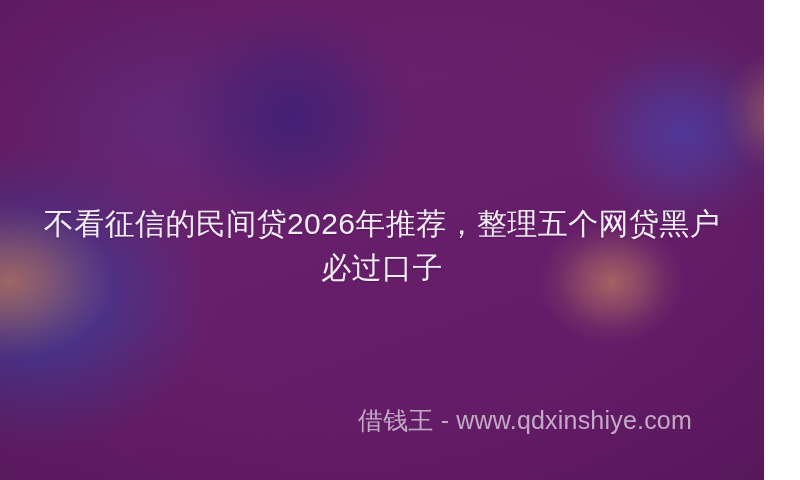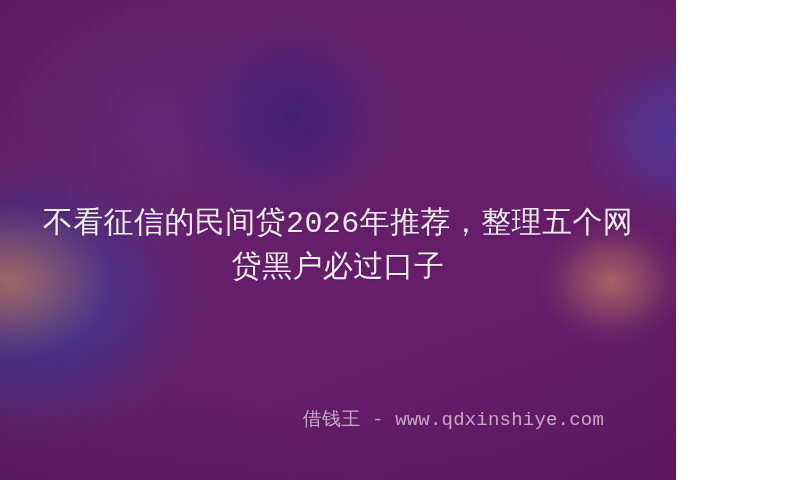--- a/index.html
+++ b/index.html
@@ -2,25 +2,25 @@
 <html><head>
 <meta charset="utf-8">
 <style>
   html, body {
     margin: 0;
     padding: 0;
     background: #ffffff;
   }
   #banner {
     position: relative;
-    width: 676px;
+    width: 764px;
     height: 480px;
     overflow: hidden;
     background-color: #68206b;
-    font-family: Liberation Mono, monospace;
+    font-family: Liberation Sans, sans-serif;
     -webkit-font-smoothing: antialiased;
   }
 
   
   .bg-layer {
     position: absolute;
     inset: 0;
     pointer-events: none;
   }
   #bg-base {
@@ -109,21 +109,21 @@
 
   
   #watermark {
     position: absolute;
     left: 0;
     right: 0;
     bottom: 48px;
     padding-right: 72px;
     text-align: right;
     color: #cbb6cd;
-    font-size: 19px;
+    font-size: 25px;
     line-height: 24px;
     font-weight: 400;
     letter-spacing: 0.2px;
     opacity: 0.92;
   }
 </style>
 </head>
 <body>
 
 <div id="banner">

